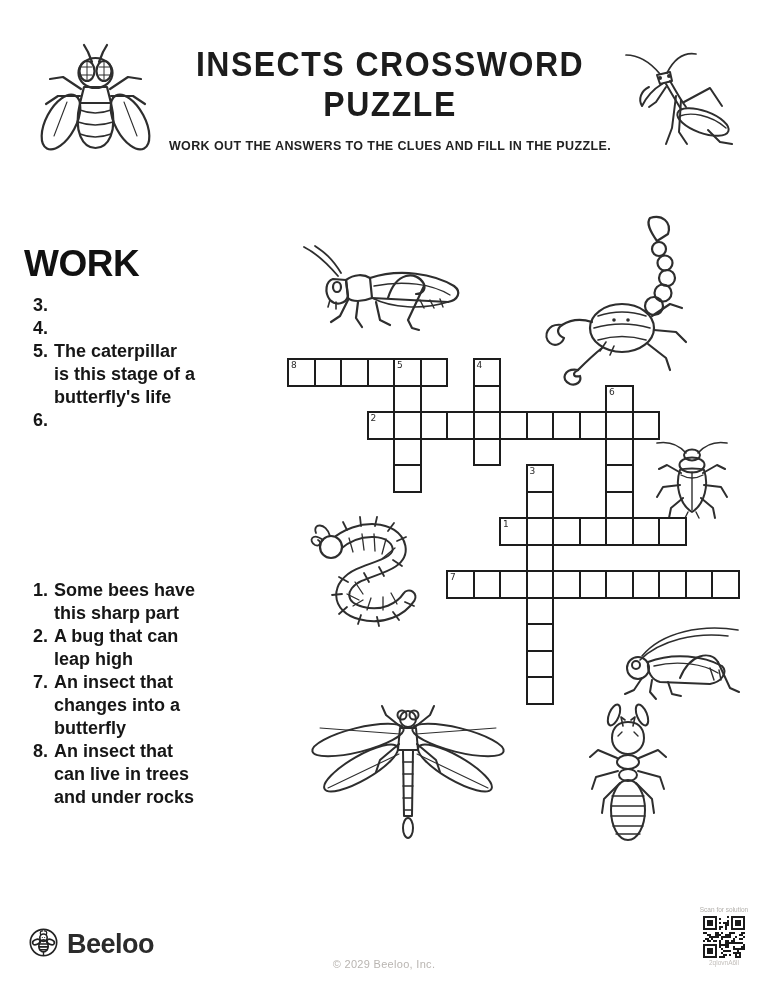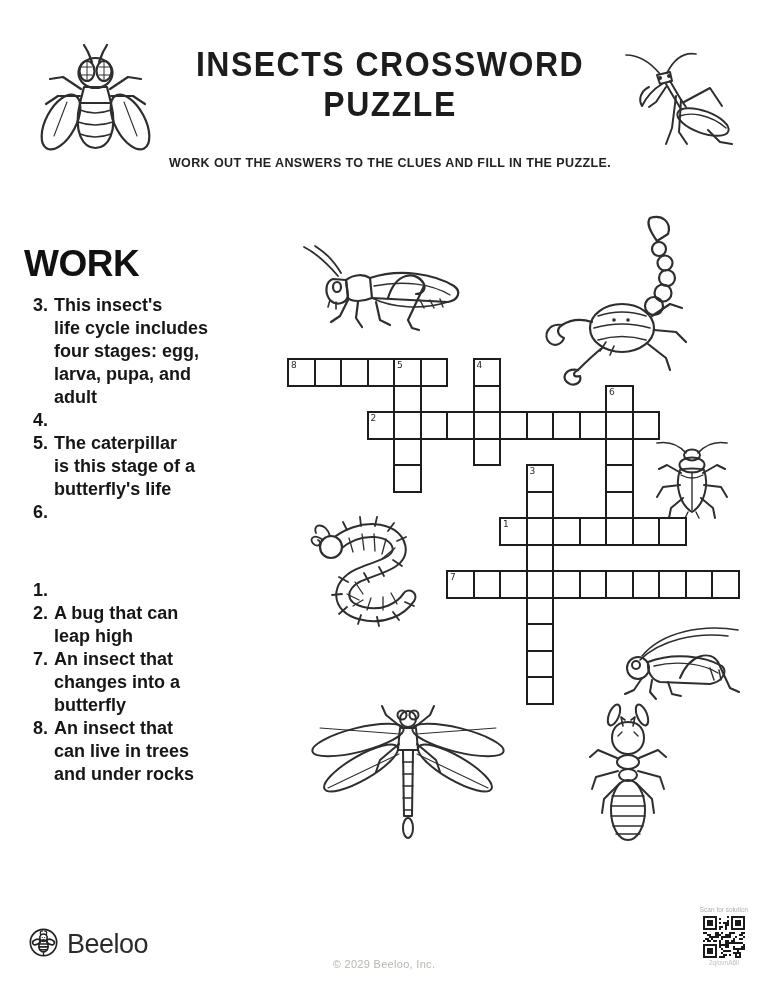--- a/index.html
+++ b/index.html
@@ -5,40 +5,40 @@
   html,body{margin:0;padding:0;background:#e8e8e8;}
   .page{
     position:relative;width:768px;height:994px;background:#ffffff;
     font-family:"Liberation Sans",sans-serif;color:#1b1b1b;overflow:hidden;
     margin:0 auto;
   }
   
   .title-block{position:absolute;left:158px;top:48px;width:464px;text-align:center;}
   .title{font-size:32px;font-weight:700;letter-spacing:1.5px;color:#1c1c1c;
          font-family:"Liberation Sans",sans-serif;transform:scaleY(1.08);}
-  .subtitle{margin-top:34px;font-size:12.5px;font-weight:700;letter-spacing:.4px;color:#222;}
+  .subtitle{margin-top:17px;font-size:12.5px;font-weight:700;letter-spacing:.4px;color:#222;}
   
   .section{position:absolute;left:24px;width:250px;}
   .section-heading{font-size:37px;font-weight:800;letter-spacing:-.5px;color:#111;
                    font-family:"Liberation Sans",sans-serif;}
   .clues{margin-top:9px;}
   .clue{display:flex;font-size:18px;font-weight:700;line-height:23px;color:#161616;}
   .clue-num{flex:0 0 24px;text-align:right;margin-right:6px;}
   .clue-text{white-space:pre-line;}
   
   .grid{position:absolute;left:287px;top:358px;width:455px;height:349px;}
   .cw-cell{position:absolute;box-sizing:border-box;border:2px solid #1d1d1d;background:#fff;}
   .cw-num{position:absolute;top:0;left:2px;font-size:9px;line-height:11px;font-weight:400;
           color:#2a2a2a;font-family:"DejaVu Sans",sans-serif;}
   
   .illus{position:absolute;}
   .illus svg{display:block;}
   
   .brand{position:absolute;left:28px;top:927px;display:flex;align-items:center;}
-  .brand-name{font-size:27px;font-weight:400;letter-spacing:-.5px;color:#2b2b2b;margin-left:8px;}
+  .brand-name{font-size:27px;font-weight:700;letter-spacing:-.5px;color:#2b2b2b;margin-left:8px;}
   .copyright{position:absolute;left:0;top:958px;width:768px;text-align:center;
              font-size:11px;color:#b9b5b1;letter-spacing:.3px;}
   .qr-wrap{position:absolute;left:688px;top:906px;width:72px;text-align:center;}
   .qr-caption{font-size:6.5px;color:#b3b0ac;}
   .qr-code{margin:3px auto 1px auto;display:block;}
   .qr-id{font-size:6.5px;color:#c2beba;}
 </style>
 </head>
 <body>
 
@@ -78,45 +78,42 @@
       <path d="M62 74 C72 70,92 72,108 86" stroke-width="1.4"></path>
       <path d="M58 54 L54 86 L48 102 M63 58 L61 90 L69 102 M66 60 L92 46 L104 64 M90 88 L102 100 l12 2"></path>
     </svg>
   </div>
 
   <div class="section" style="top:243px;">
     <div class="section-heading">WORK</div>
     <div class="clues">
       <div class="clue">
         <span class="clue-num">3.</span>
-        <span class="clue-text">This insect's
-life cycle includes
-four stages: egg,
-larva, pupa, and
-adult</span>
       </div>
       <div class="clue">
         <span class="clue-num">4.</span>
       </div>
       <div class="clue">
         <span class="clue-num">5.</span>
         <span class="clue-text">The caterpillar
 is this stage of a
 butterfly's life</span>
       </div>
       <div class="clue">
         <span class="clue-num">6.</span>
       </div>
     </div>
   </div>
 
   <div class="section" style="top:570px;">
     <div class="clues">
       <div class="clue">
         <span class="clue-num">1.</span>
+        <span class="clue-text">Some bees have
+this sharp part</span>
       </div>
       <div class="clue">
         <span class="clue-num">2.</span>
         <span class="clue-text">A bug that can
 leap high</span>
       </div>
       <div class="clue">
         <span class="clue-num">7.</span>
         <span class="clue-text">An insect that
 changes into a

